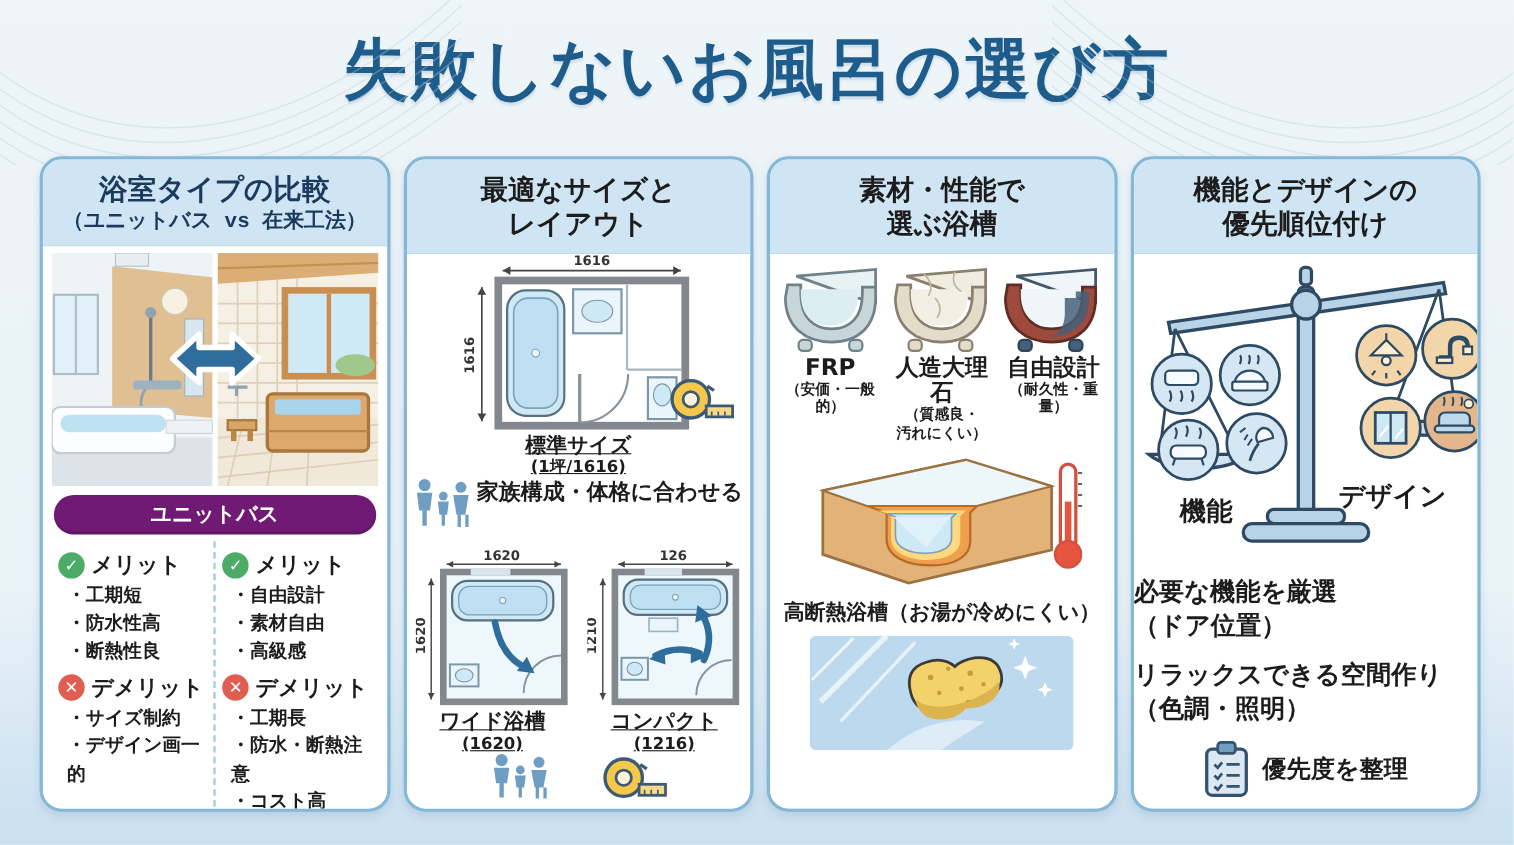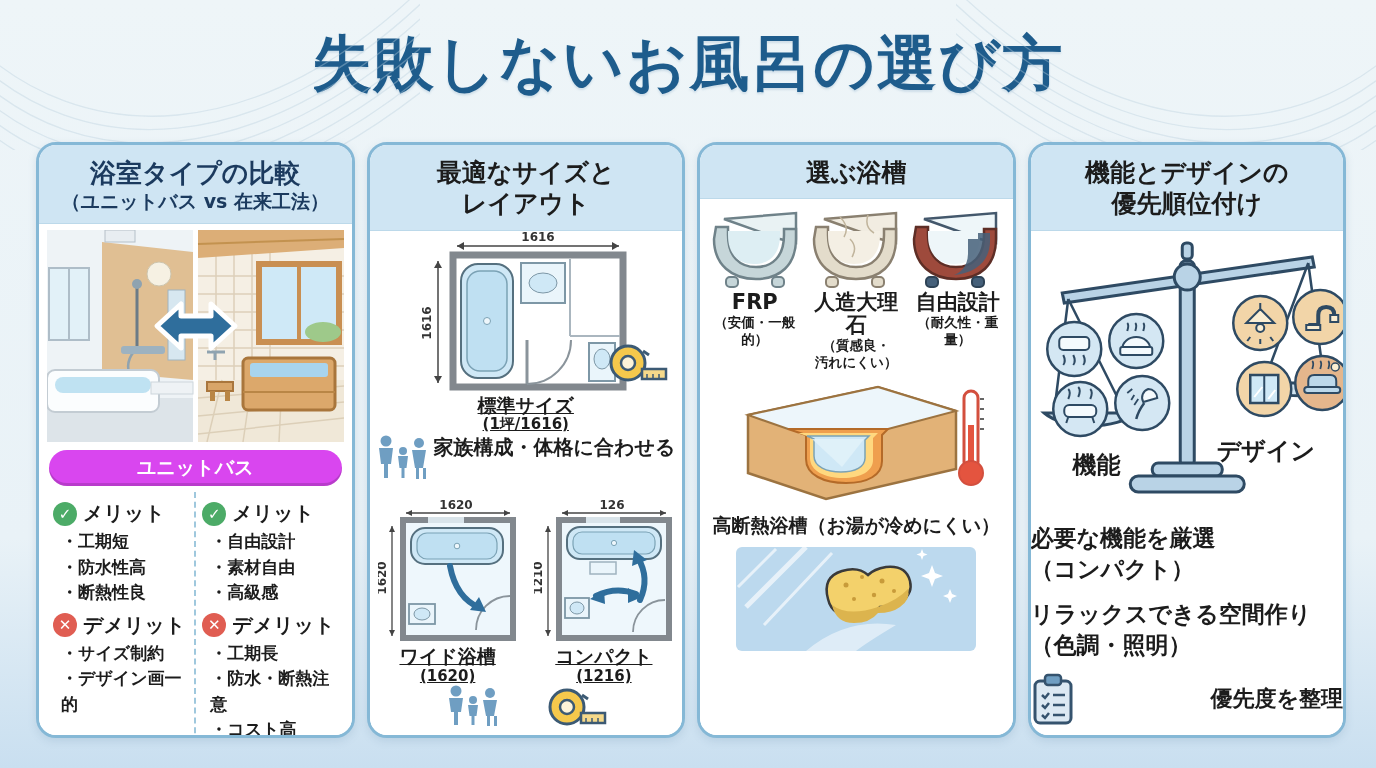--- a/index.html
+++ b/index.html
@@ -22,31 +22,31 @@
   .panel {
     flex:1; height:596px; background:#ffffff; border:3px solid #85b8d6;
     border-radius:20px; overflow:hidden; display:flex; flex-direction:column;
     box-shadow:0 3px 8px rgba(90,130,160,.18);
   }
   .panel-header {
     background:#cfe5f3; text-align:center; padding:12px 6px 10px;
     font-weight:800; line-height:1.25; border-bottom:1px solid #bcd9ea;
   }
   .panel-header .l1 { font-size:25px; display:block; }
-  .panel-header .l2 { font-size:19px; display:block; }
+  .panel-header .l2 { font-size:19px; display:block;font-family:Liberation Mono, monospace; }
   .p1 .panel-header { color:#1b3a5e; }
   .p2 .panel-header,.p3 .panel-header,.p4 .panel-header { color:#1c1c1c; }
   .p1 .panel-header .l1 { font-size:26px; }
   .panel-body { flex:1; position:relative; background:#fff; }
 
   
   .compare-pic { display:block; margin:6px auto 0; }
   .pill-row { display:flex; gap:8px; padding:8px 10px 2px; }
   .pill {
-    flex:1; background:#d946ef; color:#fff; font-weight:800; font-size:19px;
+    flex:1; background:#701a75; color:#fff; font-weight:800; font-size:19px;
     text-align:center; border-radius:18px; padding:5px 0;
     box-shadow:inset 0 -3px 0 rgba(0,0,0,.15);
   }
   .md-cols { display:flex; padding:4px 8px; }
   .md-col { flex:1; padding:2px 4px 0 6px; }
   .md-col.sep { border-left:2px dashed #9fc8dd; }
   .md-head { display:flex; align-items:center; gap:6px; font-size:20px; font-weight:800; margin-top:6px; }
   .badge { width:24px; height:24px; border-radius:50%; display:inline-flex; align-items:center; justify-content:center; color:#fff; font-size:15px; font-weight:800; flex:0 0 24px; }
   .badge.ok { background:#4cab67; }
   .badge.ng { background:#e05d52; }
@@ -72,21 +72,21 @@
   .center-cap { text-align:center; font-size:19px; font-weight:800; margin-top:4px; }
   .sponge-wrap { margin:8px auto 0; width:240px; }
 
   
   .scale-wrap { position:relative; width:100%; height:278px; }
   .scale-label { position:absolute; font-size:24px; font-weight:800; }
   .scale-label.fn { left:42px; top:218px; }
   .scale-label.ds { right:28px; top:204px; }
   .p4-line { font-size:23px; font-weight:800; line-height:1.35; }
   .p4-line.mt { margin-top:14px; }
-  .priority-row { display:flex; align-items:center; justify-content:space-between; gap:10px; margin-top:12px; }
+  .priority-row { display:flex; align-items:center; justify-content:center; gap:10px; margin-top:12px; }
   .priority-text { font-size:22px; font-weight:800; }
 
   svg text { font-family:"DejaVu Sans","Liberation Sans",sans-serif; }
   .dimtxt { font-size:12px; font-weight:700; fill:#333; }
 </style>
 </head>
 <body>
 
 <svg class="bg-swirl left" width="420" height="150" viewBox="0 0 420 150">
   <g fill="none" stroke="#b9cfdd" stroke-width="1.3" opacity=".7">
@@ -354,20 +354,21 @@
           <rect x="36" y="26" width="24" height="10" fill="#f5d98a" stroke="#3c5a74" stroke-width="2.5"></rect>
           <path d="M41,31 v4 M47,31 v4 M53,31 v4" stroke="#3c5a74" stroke-width="1.5"></path>
         </svg>
       </div>
       <div class="bottom-text">動線・ドア位置・窓を考慮</div>
     </div>
   </div>
 
   <div class="panel p3">
     <div class="panel-header">
+      <span class="l1">素材・性能で</span>
       <span class="l1">選ぶ浴槽</span>
     </div>
     <div class="panel-body">
       <div class="tubs-row">
         <svg width="92" height="82" viewBox="0 0 92 82">
           <polygon points="14,10 86,4 86,34 70,30" fill="#e9f2f3" stroke="#6f8289" stroke-width="2.5"></polygon>
           <path d="M6,18 h12 v8 c0,22 12,32 28,32 s28,-10 28,-32 v-6 h12 v10 c0,26 -16,40 -40,40 S4,56 4,30 z" fill="#c6d6d9" stroke="#6f8289" stroke-width="2.5"></path>
           <path d="M18,26 c0,20 11,29 26,29 s26,-9 26,-29 v-4 H18 z" fill="#ddeef3"></path>
           <rect x="16" y="68" width="12" height="10" rx="4" fill="#c6d6d9" stroke="#6f8289" stroke-width="2"></rect>
           <rect x="62" y="68" width="12" height="10" rx="4" fill="#c6d6d9" stroke="#6f8289" stroke-width="2"></rect>
@@ -524,21 +525,21 @@
             <path d="M276,150 q0,-6 6,-6 h16 q6,0 6,6 v8 h-28 z" fill="#bcd8ea" stroke="#2e4a63" stroke-width="2"></path>
             <rect x="272" y="156" width="36" height="6" rx="3" fill="#bcd8ea" stroke="#2e4a63" stroke-width="2"></rect>
             <circle cx="303" cy="136" r="4" fill="#fbeed2" stroke="#2e4a63" stroke-width="1.5"></circle>
           </g>
         </svg>
         <span class="scale-label fn">機能</span>
         <span class="scale-label ds">デザイン</span>
       </div>
       <div class="p4-line mt">
         <span>必要な機能を厳選</span><br>
-        <span>（コンパクト）</span>
+        <span>（ドア位置）</span>
       </div>
       <div class="p4-line mt">
         <span>リラックスできる空間作り</span><br>
         <span>（色調・照明）</span>
       </div>
       <div class="priority-row">
         <svg width="44" height="52" viewBox="0 0 44 52">
           <rect x="4" y="8" width="36" height="42" rx="5" fill="#dce9f3" stroke="#35536e" stroke-width="3"></rect>
           <rect x="14" y="2" width="16" height="10" rx="3" fill="#6f9ec2" stroke="#35536e" stroke-width="2.5"></rect>
           <g stroke="#35536e" stroke-width="2.5" fill="none">

